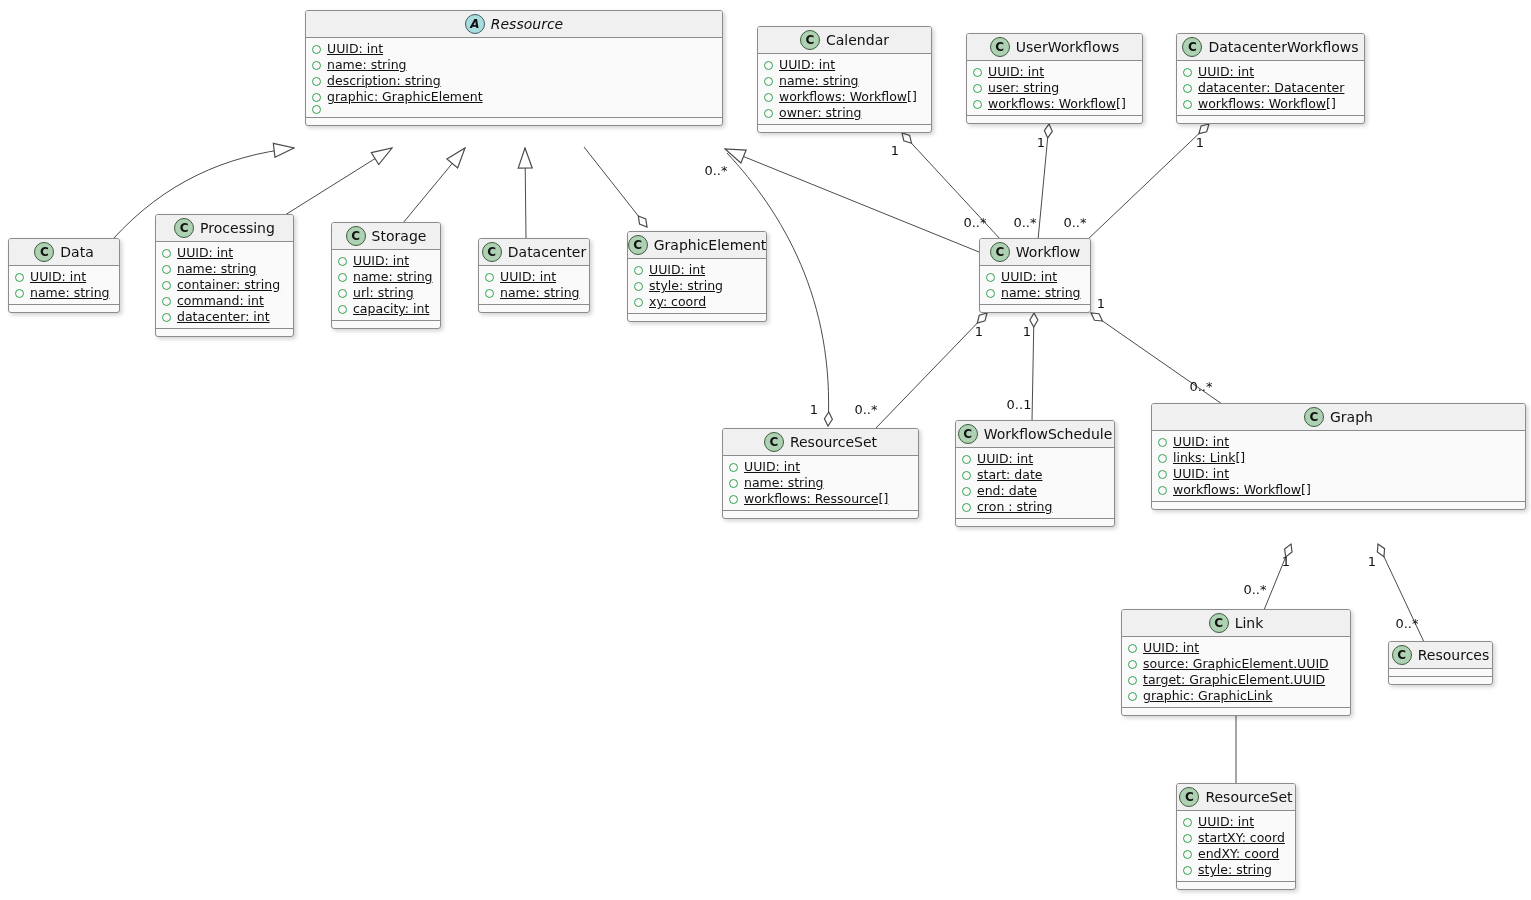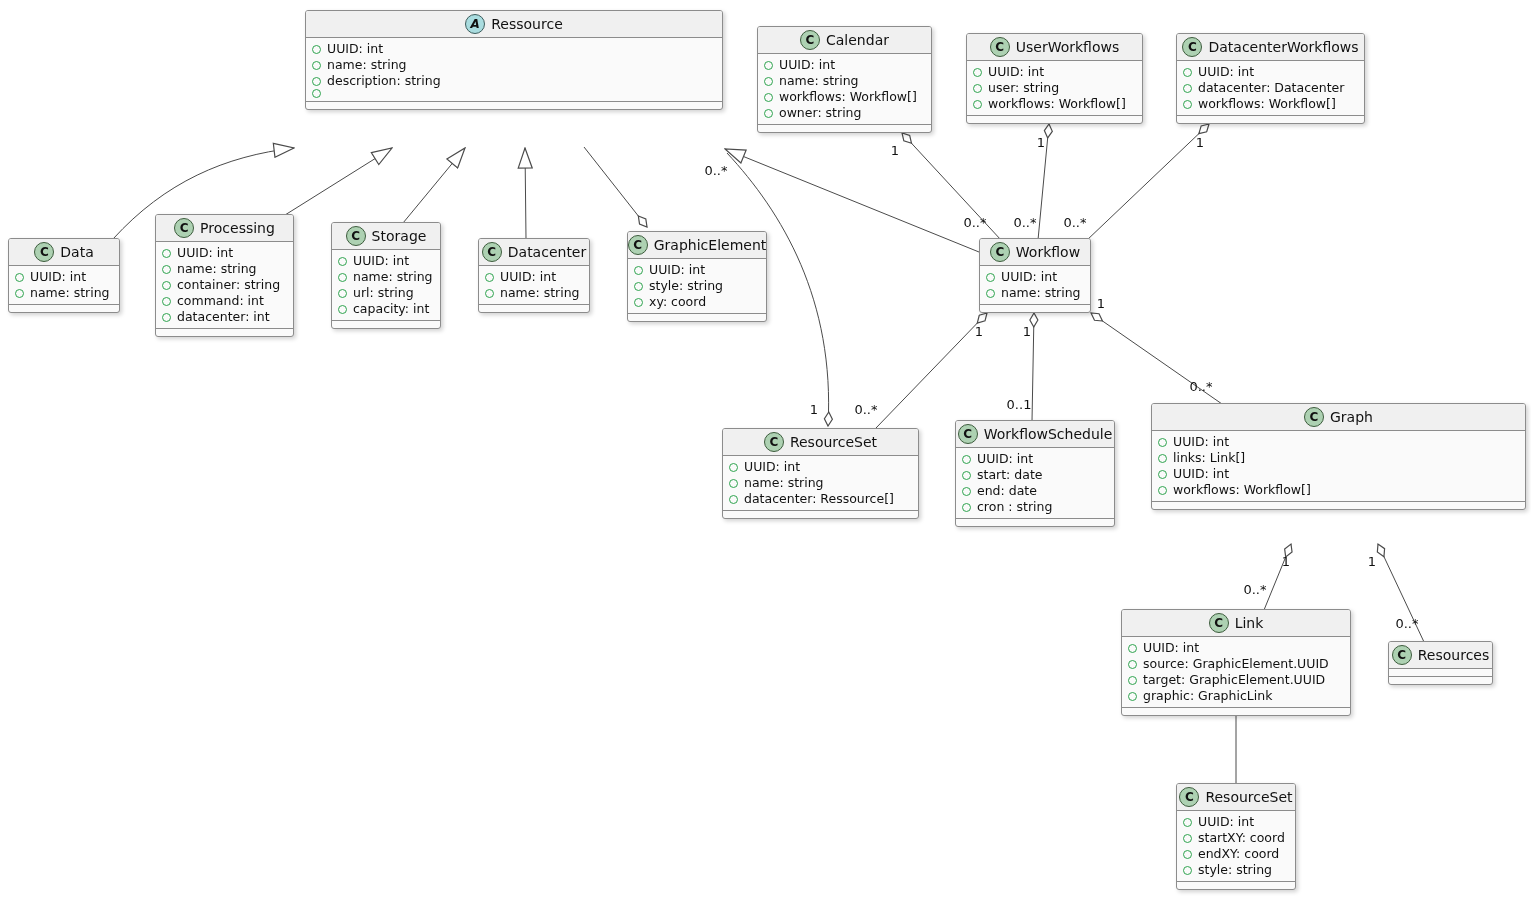--- a/index.html
+++ b/index.html
@@ -14,29 +14,29 @@
   #edge-layer{position:absolute;left:0;top:0;z-index:0;}
   .uml-class{
     position:absolute;z-index:1;border:1px solid var(--border);border-radius:3px;
     background:var(--body);box-shadow:2px 2px 4px rgba(0,0,0,.18);box-sizing:border-box;
   }
   .uml-header{
     display:flex;align-items:center;justify-content:center;gap:6px;
     background:var(--header);border-radius:2px 2px 0 0;height:26px;padding:0 8px;white-space:nowrap;
   }
   .uml-title{font-size:14px;}
-  .uml-title.abstract{text-align:right;}
+  .uml-title.abstract{font-style:italic;text-align:right;}
   .uml-circle{
     width:18px;height:18px;border-radius:50%;flex:0 0 auto;
     display:flex;align-items:center;justify-content:center;
     font-size:12px;font-weight:bold;border:1px solid #3d5c3d;background:var(--class-icon);
   }
   .uml-circle.abstract{background:var(--abstract-icon);border-color:#3d5c5c;font-style:italic;}
   .uml-attrs{border-top:1px solid var(--border);padding:3px 6px;}
-  .uml-attr{display:flex;align-items:center;font-size:12.5px;line-height:16px;white-space:nowrap;}
+  .uml-attr{display:flex;align-items:center;font-size:12.5px;line-height:16px;white-space:nowrap;text-decoration:underline;}
   .field-ring{
     width:7px;height:7px;border-radius:50%;border:1.5px solid var(--field);
     display:inline-block;margin-right:6px;flex:0 0 auto;background:transparent;
   }
   .uml-empty{border-top:1px solid var(--border);height:7px;}
   .edge-label{font-size:13px;fill:var(--text);font-family:"DejaVu Sans",sans-serif;}
   .edge-path{stroke:var(--line);stroke-width:1;fill:none;}
 </style>
 </head>
 <body>
@@ -103,20 +103,24 @@
         <div class="uml-attr">
           <span class="field-ring"></span>
           <span>name: string</span>
         </div>
         <div class="uml-attr">
           <span class="field-ring"></span>
           <span>description: string</span>
         </div>
         <div class="uml-attr">
           <span class="field-ring"></span>
+          <span>graphic: GraphicElement</span>
+        </div>
+        <div class="uml-attr">
+          <span class="field-ring"></span>
         </div>
       </div>
       <div class="uml-empty"></div>
     </div>
     <div class="uml-class" style="left: 757px; top: 26px; width: 175px;">
       <div class="uml-header">
         <span class="uml-circle">C</span>
         <span class="uml-title">Calendar</span>
       </div>
       <div class="uml-attrs">
@@ -316,21 +320,21 @@
         <div class="uml-attr">
           <span class="field-ring"></span>
           <span>UUID: int</span>
         </div>
         <div class="uml-attr">
           <span class="field-ring"></span>
           <span>name: string</span>
         </div>
         <div class="uml-attr">
           <span class="field-ring"></span>
-          <span>datacenter: Ressource[]</span>
+          <span>workflows: Ressource[]</span>
         </div>
       </div>
       <div class="uml-empty"></div>
     </div>
     <div class="uml-class" style="left: 955px; top: 420px; width: 160px;">
       <div class="uml-header">
         <span class="uml-circle">C</span>
         <span class="uml-title">WorkflowSchedule</span>
       </div>
       <div class="uml-attrs">

